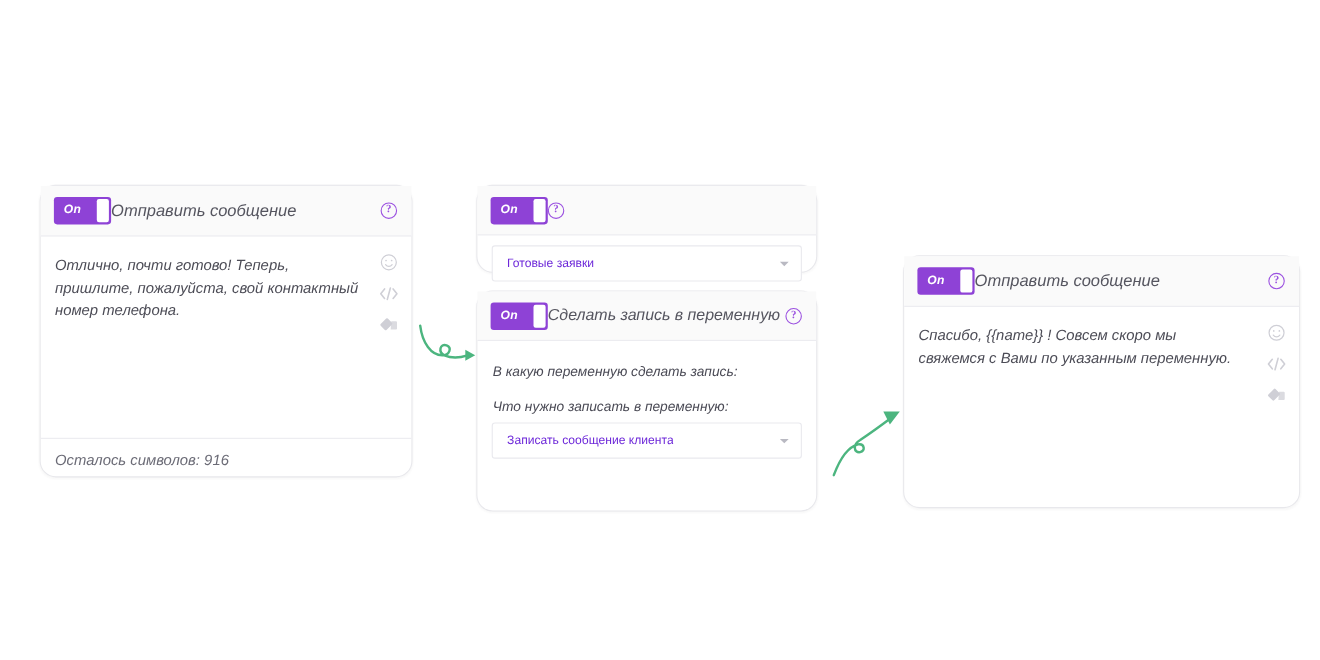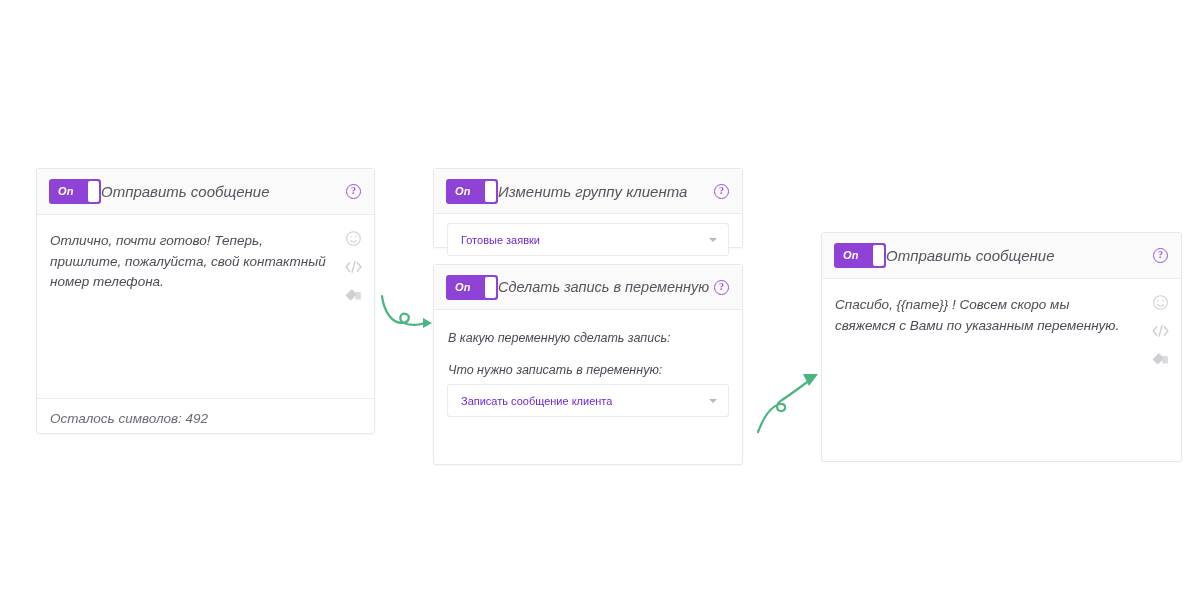--- a/index.html
+++ b/index.html
@@ -18,21 +18,21 @@
   .canvas {
     position: absolute;
     inset: 0;
   }
 
   
   .card {
     position: absolute;
     background: #ffffff;
     border: 1px solid #e8e8ec;
-    border-radius: 3px;
+    border-radius: 15px;
     box-sizing: border-box;
     box-shadow: 0 1px 2px rgba(60,60,80,0.045);
   }
   .card-header {
     display: flex;
     align-items: center;
     background: #fafafa;
     border-bottom: 1px solid #ececf0;
     box-sizing: border-box;
     padding: 0 13px 0 12px;
@@ -206,31 +206,30 @@
               <line x1="12.6" y1="3" x2="9.4" y2="15"></line>
           </svg>
         </span>
         <span class="tool-icon">
           <svg viewBox="0 0 22 18" width="19" height="16" fill="currentColor">
             <path d="M2.4 8.6 8.2 2.8a1.2 1.2 0 0 1 1.7 0l4.4 4.4a1.2 1.2 0 0 1 0 1.7L8.5 14.7a1.2 1.2 0 0 1-1.7 0L2.4 10.3a1.2 1.2 0 0 1 0-1.7z"></path>
             <path d="M13.6 5.6h4.9a1.1 1.1 0 0 1 1.1 1.1v6.5a1.1 1.1 0 0 1-1.1 1.1h-5.6z" opacity="0.75"></path>
           </svg>
         </span>
       </div>
-      <div class="char-bar" style="height:52px;">Осталось символов: 492</div>
+      <div class="char-bar" style="height:52px;">Осталось символов: 916</div>
     </div>
   </div>
 
   <div class="card" style="left:433px; top:168px; width:310px; height:80px;">
     <div class="card-header" style="height:45px;">
       <div class="toggle">
         <span class="lbl">On</span>
         <span class="knob"></span>
       </div>
-      <div class="card-title">Изменить группу клиента</div>
       <div class="help-icon">?</div>
     </div>
     <div class="card-body" style="padding:0 13px;">
       <div class="select" style="margin-top:9px;">
         <span class="val">Готовые заявки</span>
         <span class="caret"></span>
       </div>
     </div>
   </div>
 

